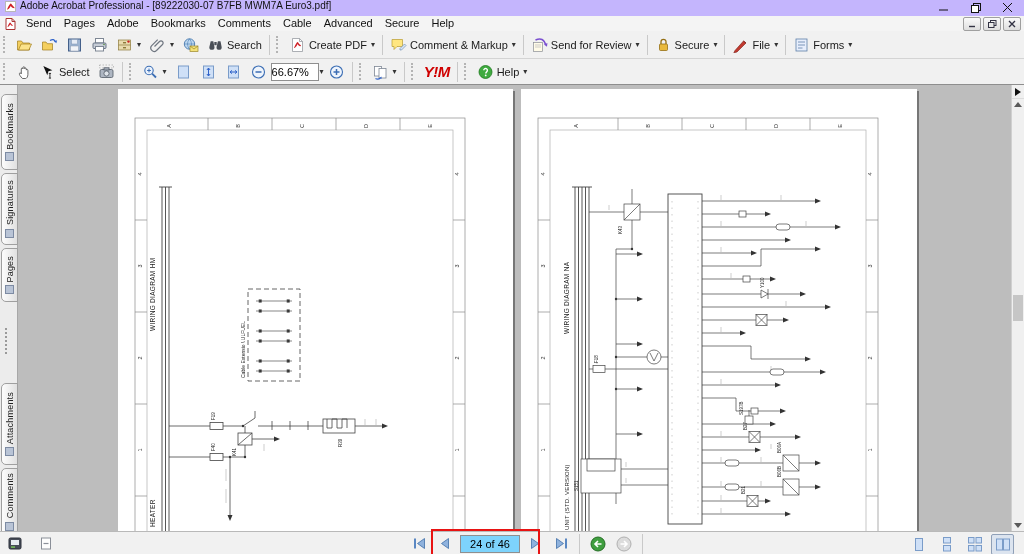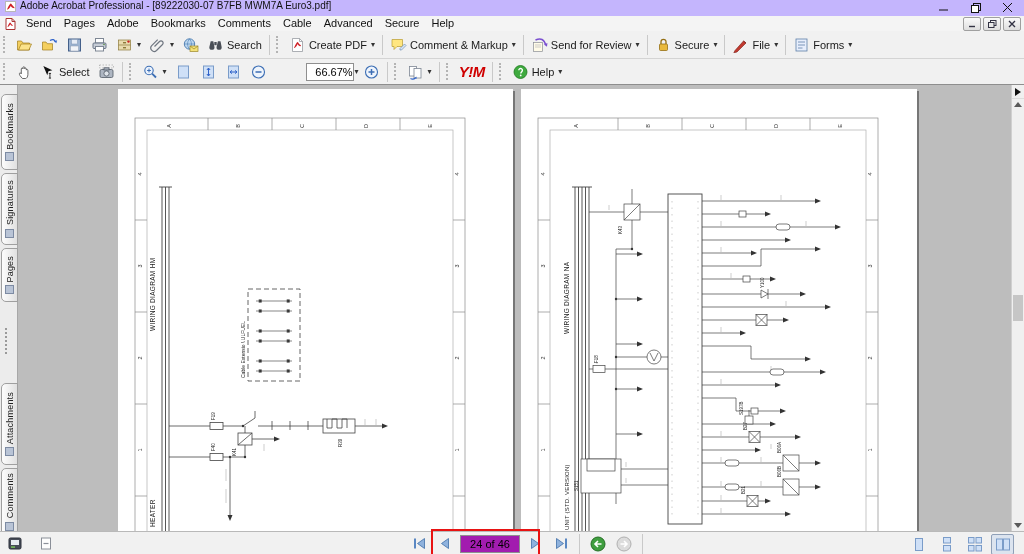--- a/index.html
+++ b/index.html
@@ -18,21 +18,21 @@
   .mdibtn{width:16px;height:12px;background:linear-gradient(#fafafa,#dedede);border:1px solid #9f9f9f;border-radius:2px;display:flex;align-items:center;justify-content:center;}
   
   .toolbar{position:absolute;left:0;width:1024px;background:#f1f1f1;display:flex;align-items:center;border-bottom:1px solid #d4d4d4;}
   #tb1{top:31px;height:27px;}
   #tb2{top:59px;height:25px;}
   .grip{width:3px;height:17px;border-left:2px dotted #b4b4b4;margin:0 4px 0 3px;}
   .sep{width:1px;height:20px;background:#c9c9c9;margin:0 3px;}
   .tbtn{display:flex;align-items:center;gap:3px;height:22px;padding:0 3px;font-size:11px;color:#1a1a1a;border:1px solid transparent;border-radius:2px;background:transparent;}
   .tbtn svg{display:block;}
   .dd{font-size:8px;color:#333;margin-left:1px;}
-  .zoombox{width:46px;height:16px;border:1px solid #8f8f8f;background:#fff;font-size:11px;text-align:right;font-family:"Liberation Sans",sans-serif;padding:0;margin-left:35px;}
+  .zoombox{width:46px;height:16px;border:1px solid #8f8f8f;background:#fff;font-size:11px;text-align:left;font-family:"Liberation Sans",sans-serif;padding:0;}
   .ylabel{color:#cf0000;font-weight:bold;font-style:italic;font-size:15px;letter-spacing:-0.5px;}
   
   .workspace{position:absolute;left:0;top:84px;width:1024px;height:447px;background:#bdbdbd;border-top:1px solid #8e8e8e;}
   .navstrip{position:absolute;left:0;top:0;width:17px;height:447px;background:#ececec;border-right:1px solid #a8a8a8;}
   .vtab{position:absolute;left:1px;width:15px;border:1px solid #9f9f9f;border-radius:5px 0 0 5px;background:linear-gradient(to right,#fdfdfd,#e0e0e0);display:flex;flex-direction:column;align-items:center;justify-content:center;}
   .vtab .vlabel{writing-mode:vertical-rl;transform:rotate(180deg);font-size:9px;color:#222;letter-spacing:0.2px;}
   .vtab .tabicon{width:7px;height:7px;background:#b9c4d6;border:1px solid #7d8ba3;margin-top:3px;}
   .panehandle{position:absolute;left:5px;top:243px;width:6px;height:26px;border-left:2px dotted #9a9a9a;}
   .docpane{position:absolute;left:17px;top:0;width:995px;height:447px;overflow:hidden;}
   .page{position:absolute;top:4px;background:#fff;box-shadow:2px 2px 0 rgba(60,60,60,.55);}
@@ -46,21 +46,21 @@
   .vs-down{position:absolute;left:0;bottom:0;width:12px;height:13px;display:flex;align-items:center;justify-content:center;}
   .vs-thumb{position:absolute;left:1px;top:210px;width:10px;height:26px;background:#c6c6c6;}
   .tri-up{width:0;height:0;border-left:4px solid transparent;border-right:4px solid transparent;border-bottom:5px solid #5a5a5a;}
   .tri-down{width:0;height:0;border-left:4px solid transparent;border-right:4px solid transparent;border-top:5px solid #5a5a5a;}
   .tri-right-sm{width:0;height:0;border-top:4px solid transparent;border-bottom:4px solid transparent;border-left:6px solid #111;}
   
   .statusbar{position:absolute;left:0;top:531px;width:1024px;height:23px;background:#f1f1f1;border-top:1px solid #b9b9b9;display:flex;align-items:center;}
   .status-icon{margin-left:8px;display:flex;align-items:center;}
   .navcluster{position:absolute;left:408px;top:0;height:23px;display:flex;align-items:center;gap:4px;}
   .navbtn{width:20px;height:19px;display:flex;align-items:center;justify-content:center;border:1px solid transparent;border-radius:2px;}
-  .pagebox{width:58px;height:16px;border:1px solid #8f8f8f;background:#a21caf;font-size:11px;text-align:center;font-family:"Liberation Sans",sans-serif;padding:0;}
+  .pagebox{width:58px;height:16px;border:1px solid #8f8f8f;background:#7dd3fc;font-size:11px;text-align:center;font-family:"Liberation Sans",sans-serif;padding:0;}
   .viewbtns{position:absolute;right:10px;top:2px;display:flex;gap:5px;align-items:center;}
   .viewbtn{width:21px;height:19px;display:flex;align-items:center;justify-content:center;border:1px solid transparent;border-radius:2px;}
   .viewbtn.sel{background:#dce4ef;border:1px solid #8fa0b8;}
   
   .anno-box{position:absolute;left:431px;top:529px;width:105px;height:24px;border:2px solid #e81313;z-index:60;pointer-events:none;}
 </style>
 </head>
 <body>
 
 <div id="app">

